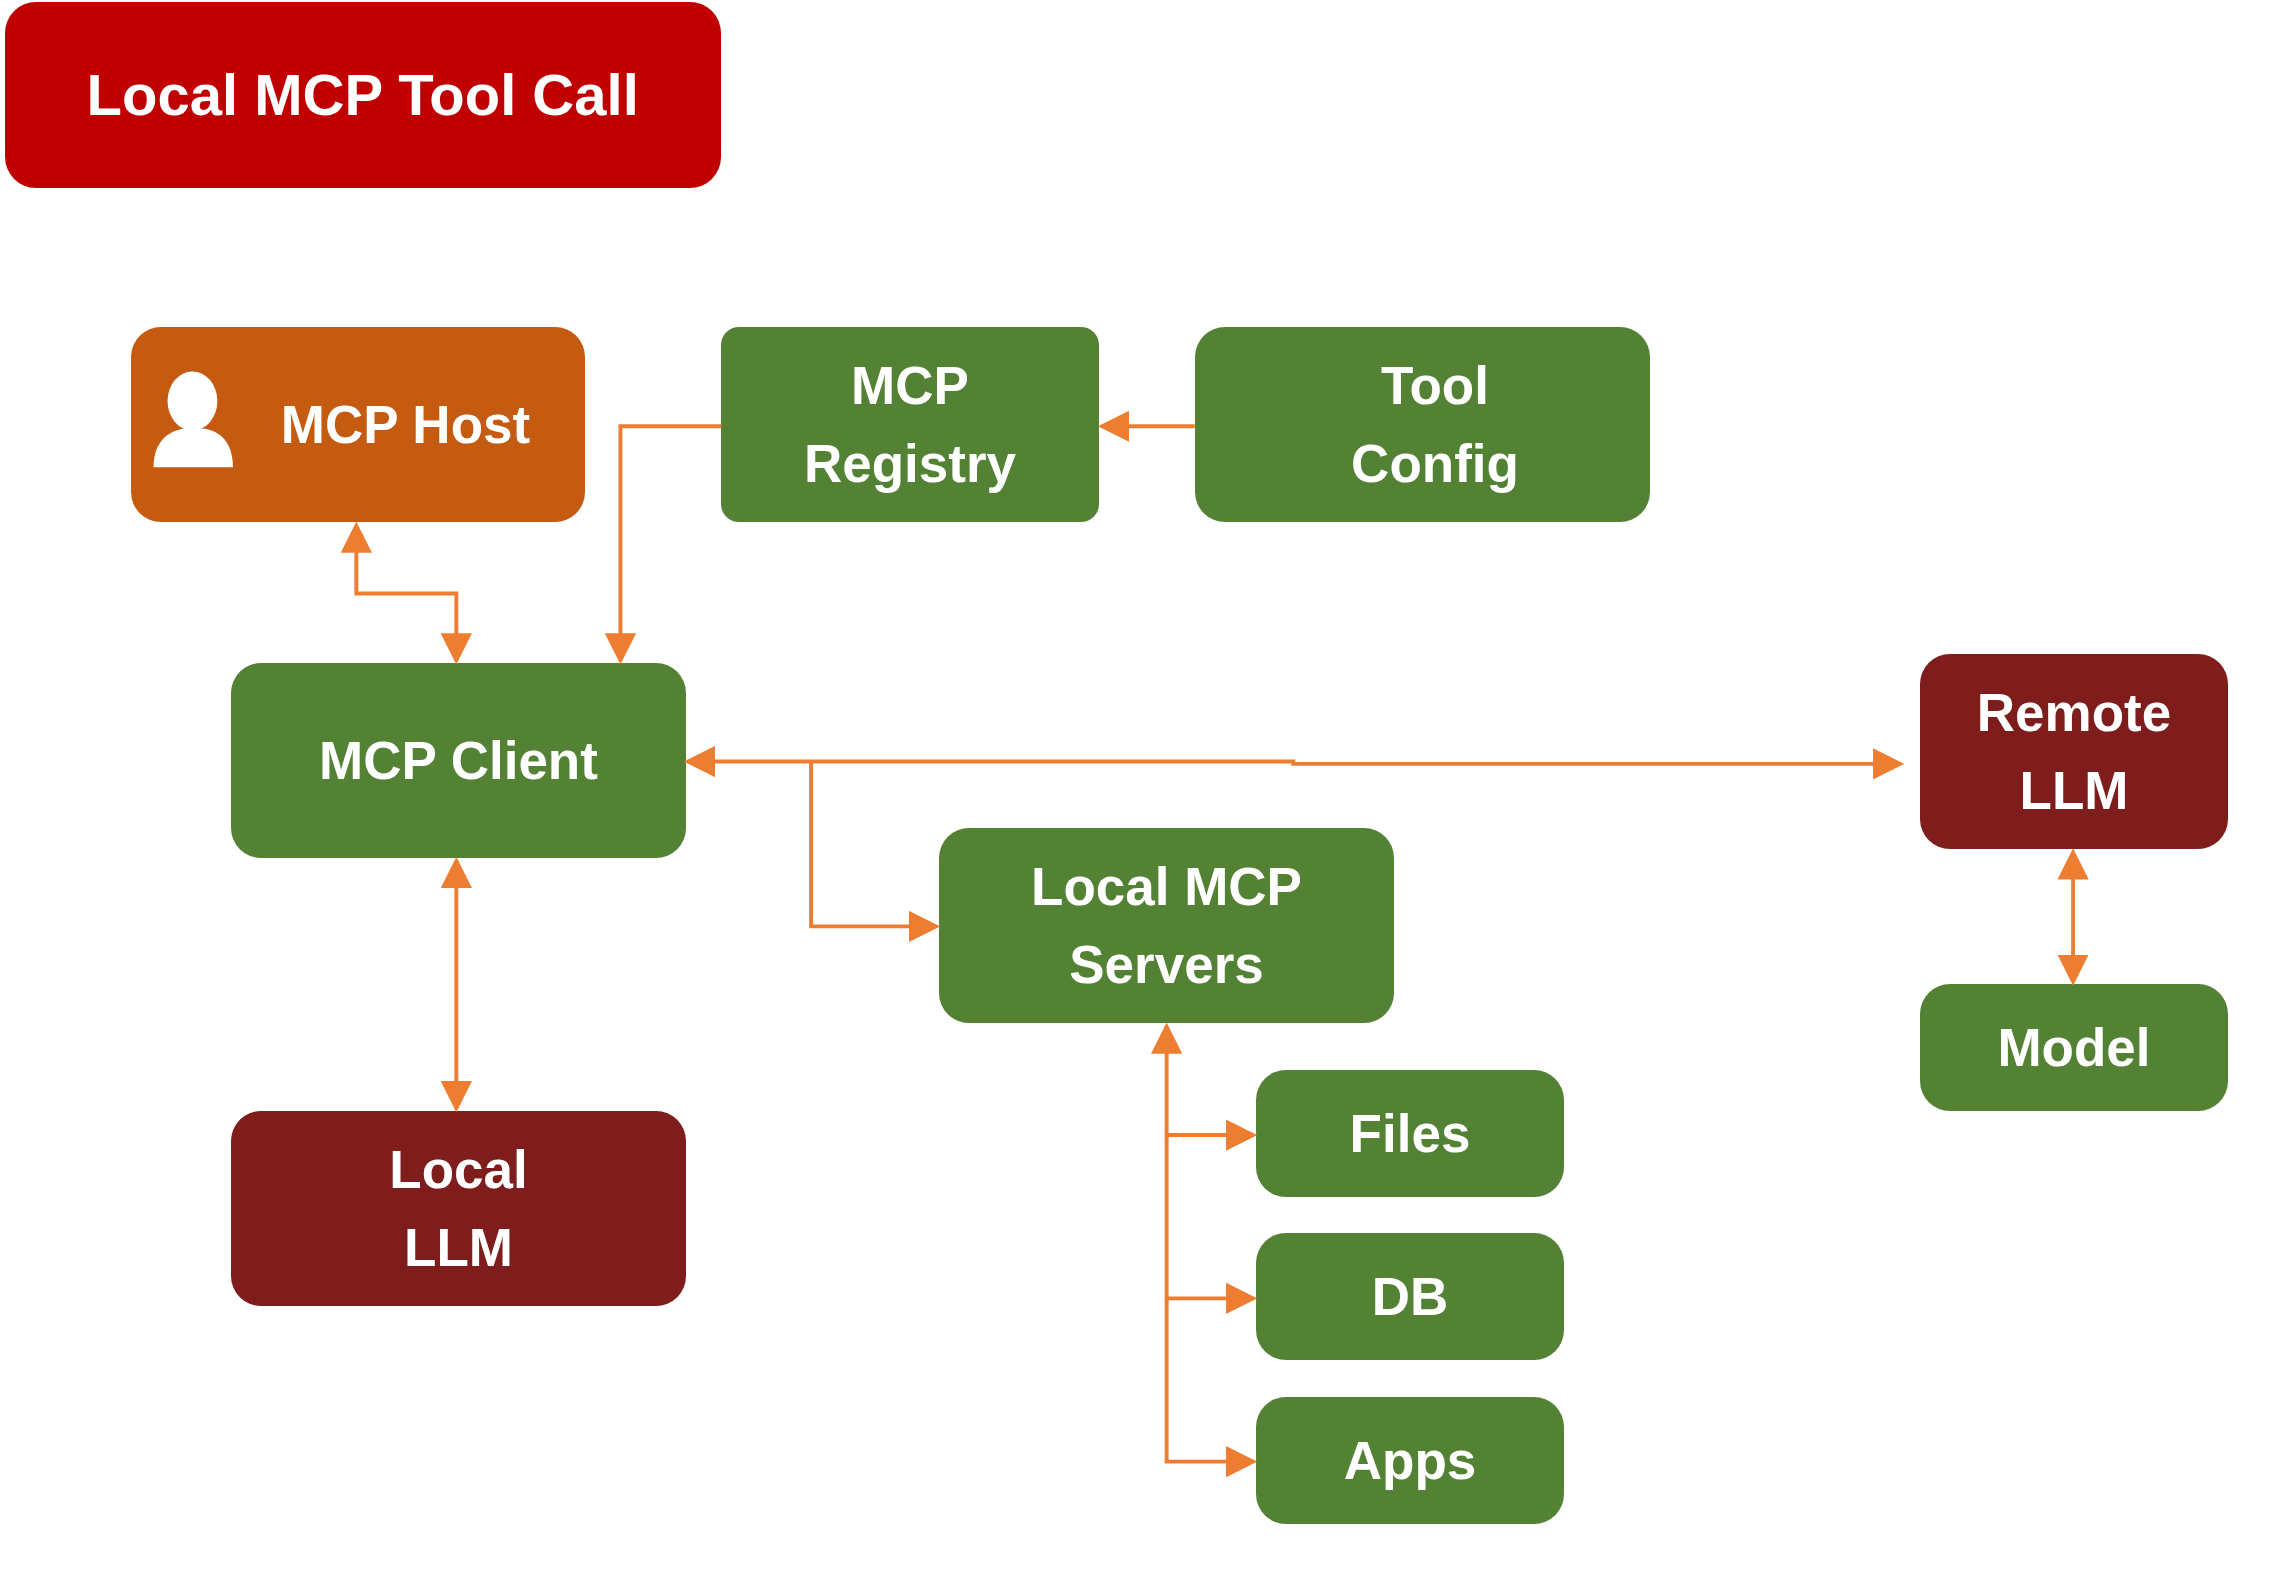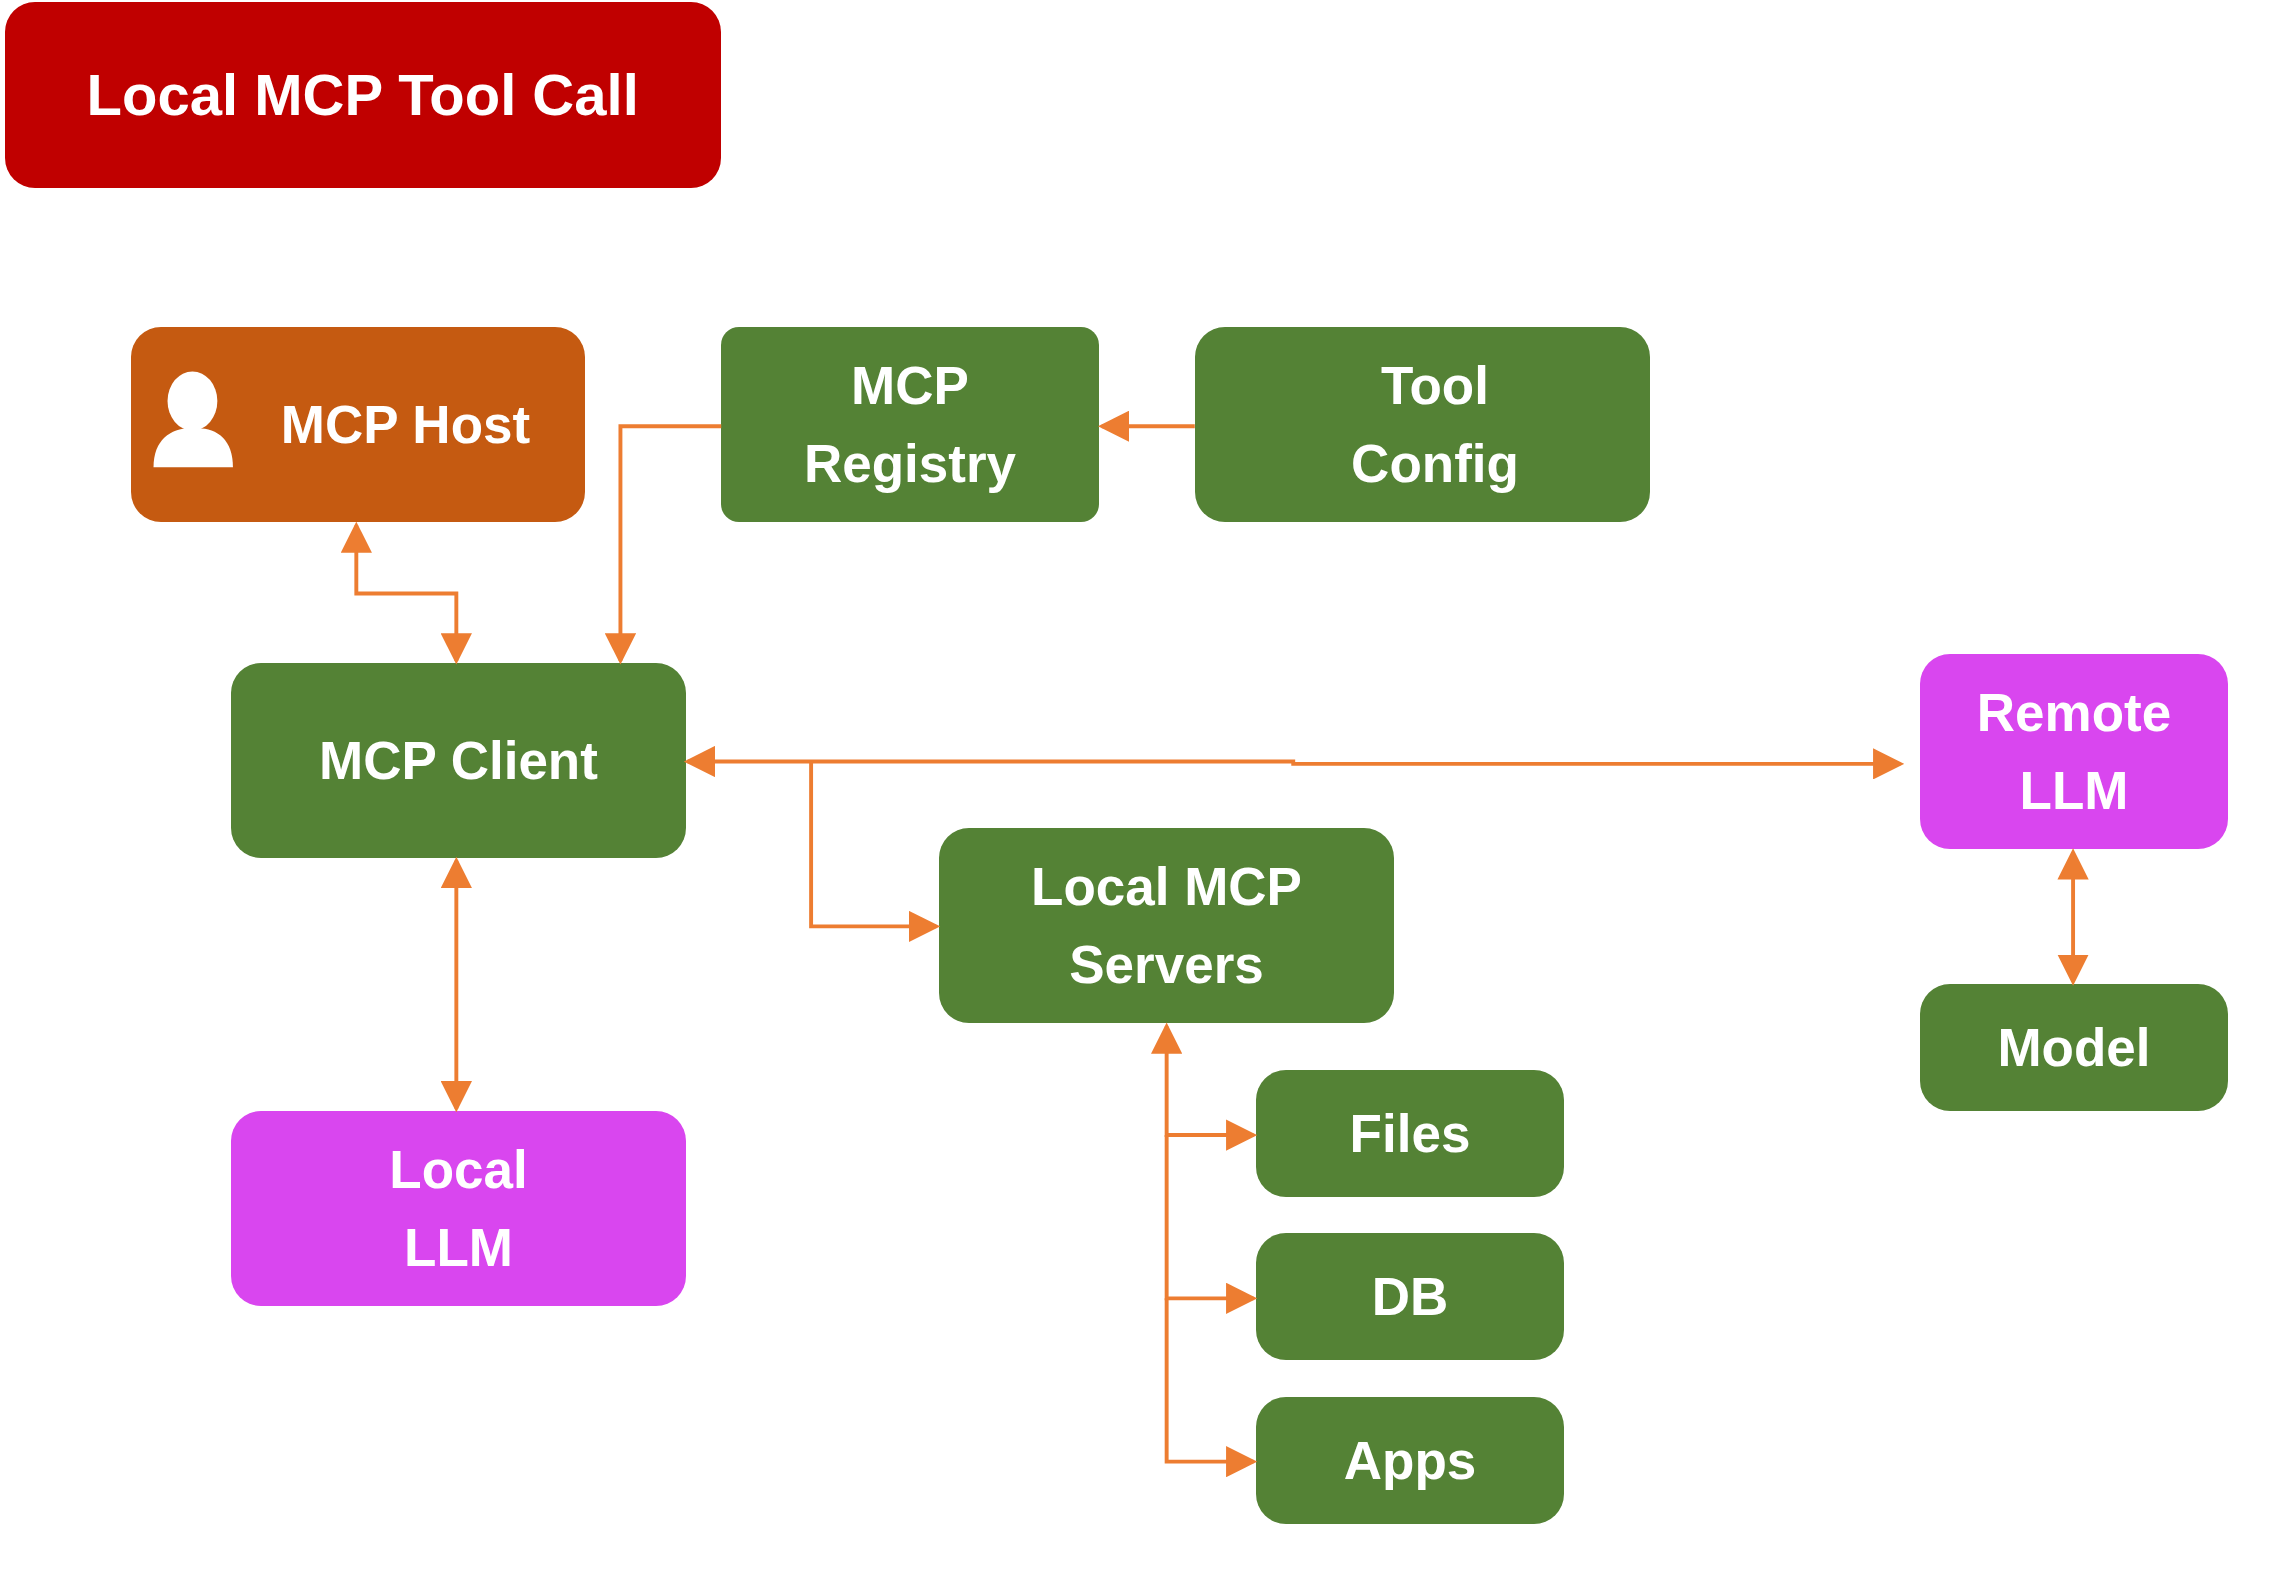--- a/index.html
+++ b/index.html
@@ -3,30 +3,30 @@
 <meta charset="utf-8">
 <style>
   html, body { margin:0; padding:0; background:#ffffff; }
   body { width:2295px; height:1591px; position:relative; overflow:hidden;
          font-family:"Liberation Sans", "DejaVu Sans", sans-serif; }
   .box { position:absolute; border-radius:30px; color:#ffffff; font-weight:bold;
          display:flex; align-items:center; justify-content:center; text-align:center;
          box-sizing:border-box; }
   .box .lbl { font-size:53px; line-height:78px; white-space:pre-line; }
   .green { background:#548235; }
-  .purple { background:#d946ef; }
+  .purple { background:#7f1d1d; }
   .orange { background:#C55A11;padding-left:32px; }
   .red { background:#C00000; }
   svg.wires { position:absolute; left:0; top:0; }
   .person { position:absolute; }
 </style>
 </head>
 <body>
 
-<div class="box red" style="left:4.7px;top:1.6px;width:716px;height:186px;">
+<div class="box red" style="left:4.7px;top:1.6px;width:716px;height:186px;border-radius:31px;">
   <span class="lbl" style="font-size:58px;">Local MCP Tool Call</span>
 </div>
 
 <div class="box orange" style="left:131px;top:327px;width:454px;height:195px;">
   <svg class="person" style="left:15.6px;top:39px;" width="94" height="109" viewBox="0 0 120 140">
     <ellipse cx="58" cy="45" rx="32" ry="38" fill="#fff"></ellipse>
     <path d="M8 130 C8 95 30 80 55 80 L65 80 C90 80 110 95 110 130 Z" fill="#fff"></path>
   </svg>
   <span class="lbl" style="margin-left:63px;">MCP Host</span>
 </div>

